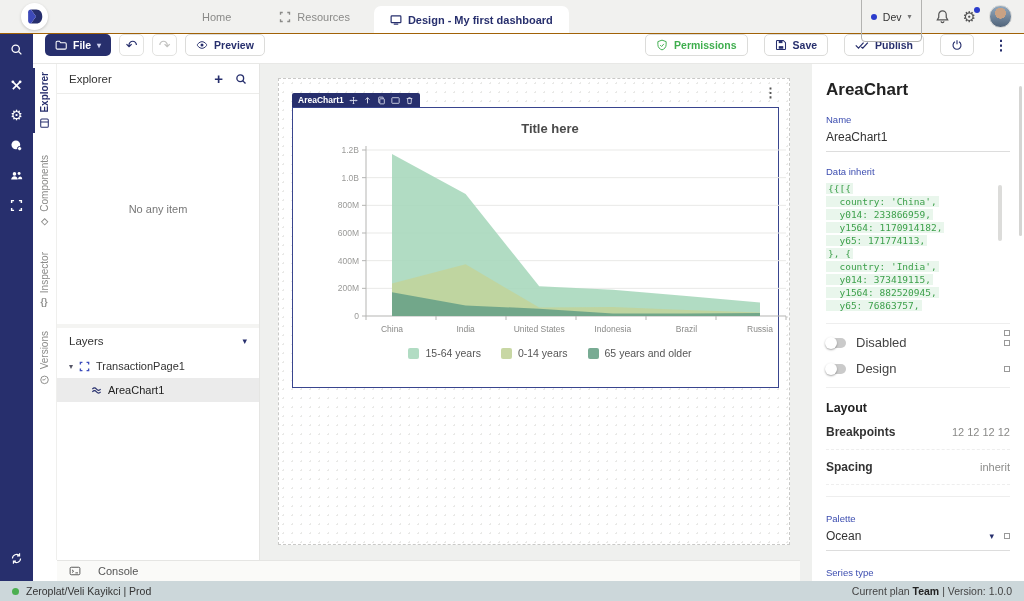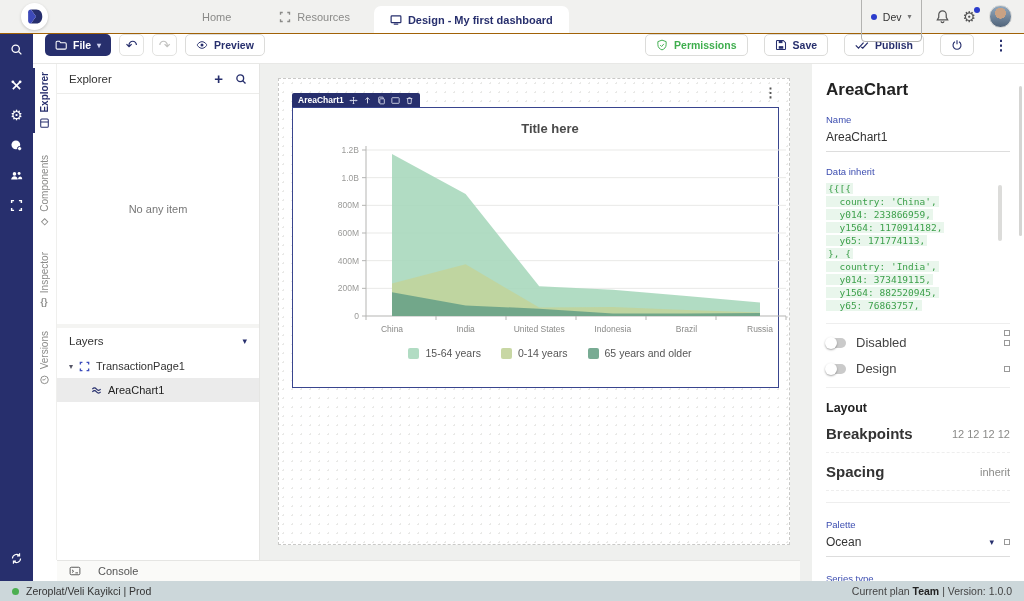--- a/index.html
+++ b/index.html
@@ -103,21 +103,21 @@
   .code-fx { position:absolute; right:0px; top:148px; width:6px; height:6px; border:1px solid #999; background:#fff; }
   .rp-div { border-top:1px solid #eee; margin:11px 0 0 0; }
   .toggle-row { display:flex; align-items:center; margin-top:11px; }
   .toggle { position:relative; width:20px; height:10px; background:#cacaca; border-radius:5px; }
   .toggle .knob { position:absolute; left:-1px; top:-1px; width:12px; height:12px; background:#fff; border-radius:50%; box-shadow:0 1px 2px rgba(0,0,0,.35); }
   .toggle-row .tlabel { margin-left:10px; font-size:13px; color:#444; }
   .sq { margin-left:auto; width:6px; height:6px; border:1px solid #999; background:#fff; }
   .rp-section-title { margin-top:13px; font-size:12.5px; font-weight:bold; color:#222; }
   .kv-row { display:flex; align-items:center; padding:10px 0; border-bottom:1px dashed #eee; }
   .kv-row:last-of-type { border-bottom:none; }
-  .kv-row .k { font-size:15px; color:#333; font-weight:bold; }
+  .kv-row .k { font-size:12px; color:#333; font-weight:bold; }
   .kv-row .v { margin-left:auto; font-size:11px; color:#8a8a88; }
   .select-row { display:flex; align-items:center; padding:5px 0 7px 0; border-bottom:1px solid #ddd; }
   .select-row .val { font-size:12px; color:#333; }
   .select-row .dd { margin-left:auto; color:#272f6d; font-size:9px; margin-right:10px; }
 
   
   .statusbar { position:absolute; left:0; right:0; bottom:0; height:20px; background:#ccd7da; display:flex; align-items:center; padding:0 12px; z-index:7; }
   .statusbar .dot-green { width:7px; height:7px; border-radius:50%; background:#4caf50; margin-right:7px; }
   .statusbar .left-text { font-size:10.5px; color:#333; }
   .statusbar .right-text { margin-left:auto; font-size:10.5px; color:#444; }

